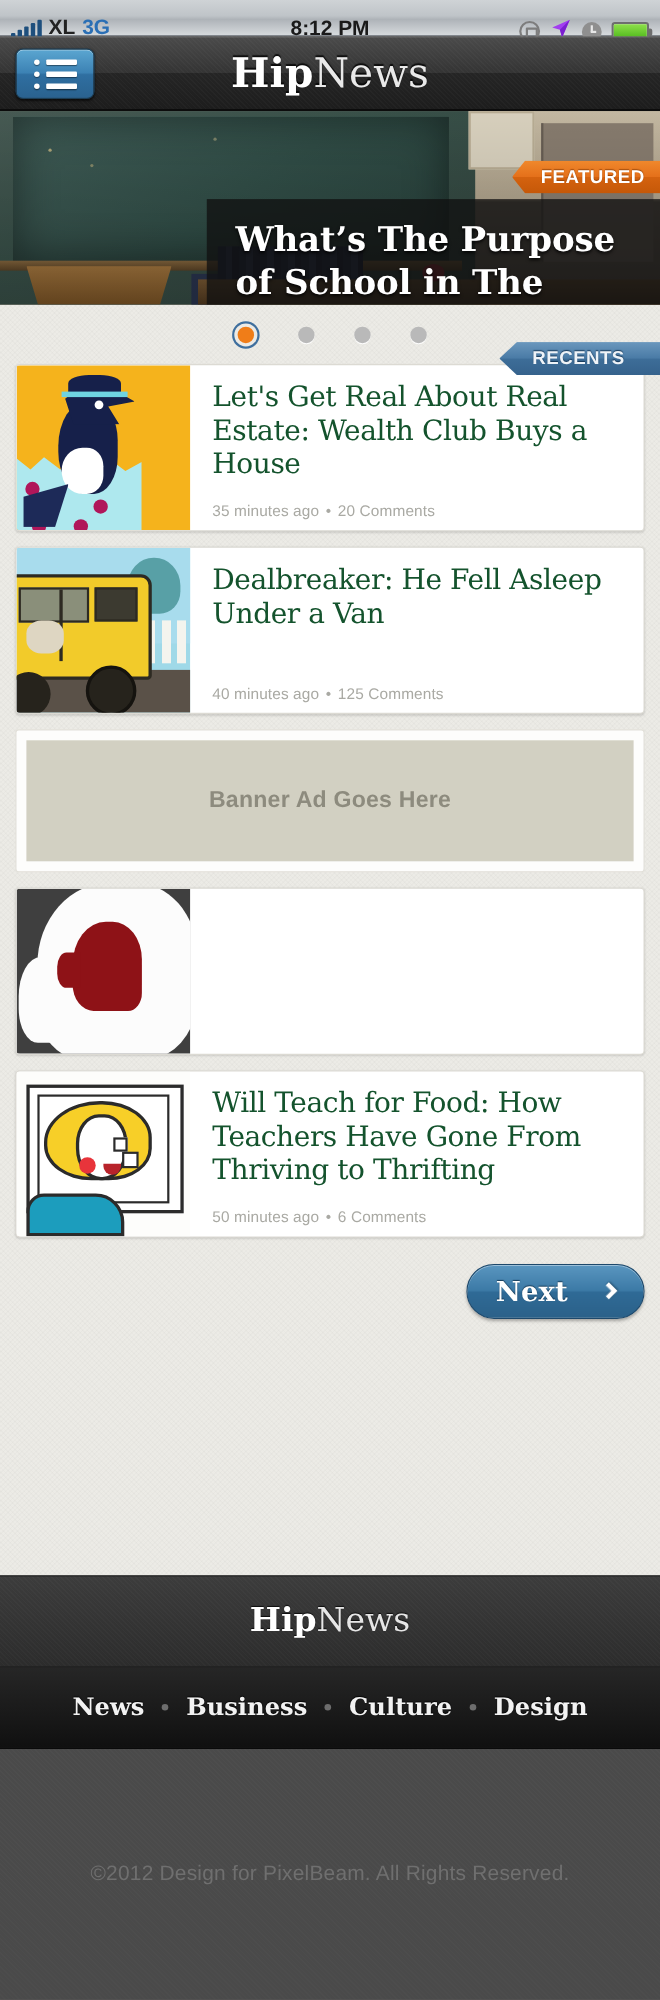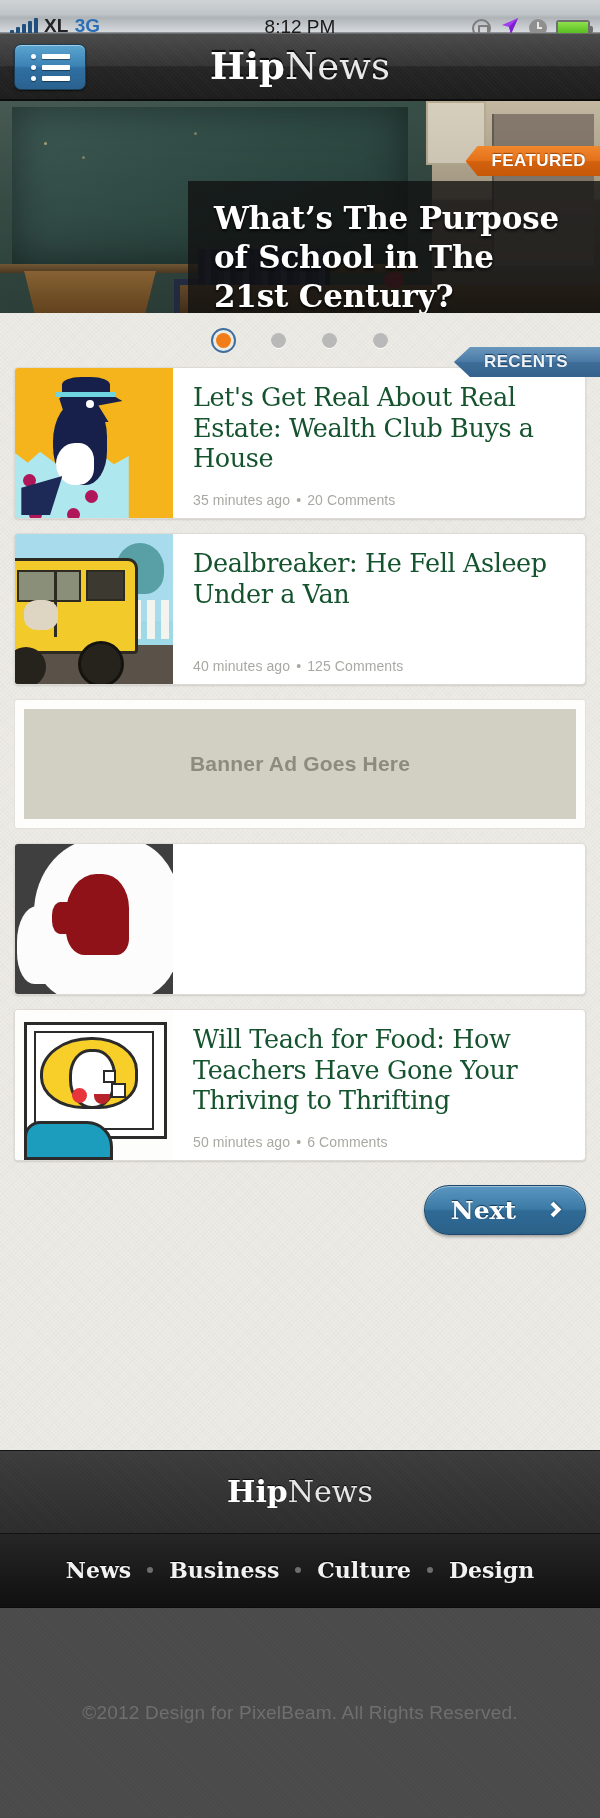--- a/index.html
+++ b/index.html
@@ -23,21 +23,21 @@
   .bars i{ display:block; width:4px; background:#1e4f7d; border-radius:1px; }
   .bars i:nth-child(1){height:5px}
   .bars i:nth-child(2){height:8px}
   .bars i:nth-child(3){height:11px}
   .bars i:nth-child(4){height:14px}
   .bars i:nth-child(5){height:17px}
   .sb-carrier{ font-size:19px; font-weight:bold; color:#222; line-height:1; letter-spacing:.2px;}
   .sb-net{ font-size:19px; font-weight:bold; color:#2a6fb5; line-height:1; }
   .sb-time{
     position:absolute; left:0; right:0; text-align:center;
-    font-size:19px; font-weight:normal; color:#1a1a1a; pointer-events:none;
+    font-size:19px; font-weight:bold; color:#1a1a1a; pointer-events:none;
   }
   .sb-right{ margin-left:auto; display:flex; align-items:center; gap:9px; }
   .ico-rot{ width:19px;height:19px;border:2px solid #7d7d7d;border-radius:50%;position:relative;}
   .ico-rot::after{content:"";position:absolute;left:4px;top:4px;width:7px;height:7px;border:2px solid #7d7d7d;border-radius:1px;}
   .ico-clock{width:18px;height:18px;border-radius:50%;background:#8f8f8f;position:relative;}
   .ico-clock::before{content:"";position:absolute;left:8px;top:3px;width:2px;height:6px;background:#e8e8e8;}
   .ico-clock::after{content:"";position:absolute;left:8px;top:8px;width:5px;height:2px;background:#e8e8e8;}
   .ico-batt{width:34px;height:17px;border:2px solid #6e6e6e;border-radius:3px;position:relative;background:#fff;}
   .ico-batt::after{content:"";position:absolute;right:-5px;top:4px;width:3px;height:7px;background:#6e6e6e;border-radius:0 2px 2px 0;}
   .ico-batt i{display:block;height:100%;width:100%;background:linear-gradient(to bottom,#8ee04a,#4fb81c);border-radius:1px;}
@@ -72,21 +72,21 @@
   
   .content{
     flex:1 1 auto; position:relative; overflow:hidden;
     background:
       repeating-linear-gradient(45deg, rgba(0,0,0,.016) 0 1px, transparent 1px 3px),
       repeating-linear-gradient(-45deg, rgba(0,0,0,.014) 0 1px, transparent 1px 3px),
       #ecebe6;
   }
 
   
-  .hero{ height:212px; position:relative; overflow:hidden; background:#6c6455; }
+  .hero{ height:176px; position:relative; overflow:hidden; background:#6c6455; }
   .hero-photo{ position:absolute; inset:0; }
   .hp-wall{position:absolute;left:0;top:0;width:74%;height:100%;
     background:linear-gradient(160deg,#4b5f58 0%,#3b544c 40%,#33463f 100%);}
   .hp-board{position:absolute;left:2%;top:3%;width:66%;height:74%;
     background:linear-gradient(140deg,#42605a 0%,#33514a 55%,#2b453f 100%);
     box-shadow:inset 0 0 40px rgba(0,0,0,.45);}
   .hp-board::after{content:"";position:absolute;left:8%;top:22%;width:3px;height:3px;border-radius:50%;
     background:rgba(220,200,140,.75); box-shadow:38px 14px 0 rgba(215,195,135,.5), 150px -10px 0 rgba(225,205,150,.45);}
   .hp-ledge{position:absolute;left:0;top:77%;width:70%;height:9px;background:linear-gradient(to bottom,#8a6a40,#5d4527);}
   .hp-chair{position:absolute;left:4%;top:80%;width:22%;height:20%;
@@ -433,21 +433,21 @@
               <div class="board2"></div>
             <div class="hair"></div>
               <div class="face"></div>
               <div class="cheek"></div>
             <div class="mouth"></div>
               <div class="chalk"></div>
               <div class="shirt"></div>
           </div>
         </div>
         <div class="card-body">
-          <div class="card-title">Will Teach for Food: How Teachers Have Gone Your Thriving to Thrifting</div>
+          <div class="card-title">Will Teach for Food: How Teachers Have Gone From Thriving to Thrifting</div>
           <div class="card-meta">
             <span>50 minutes ago</span><span class="sep">•</span><span>6 Comments</span>
           </div>
         </div>
       </div>
     </div>
 
     <div class="next-row">
       <div class="next-btn">
         <span class="lbl">Next</span>

